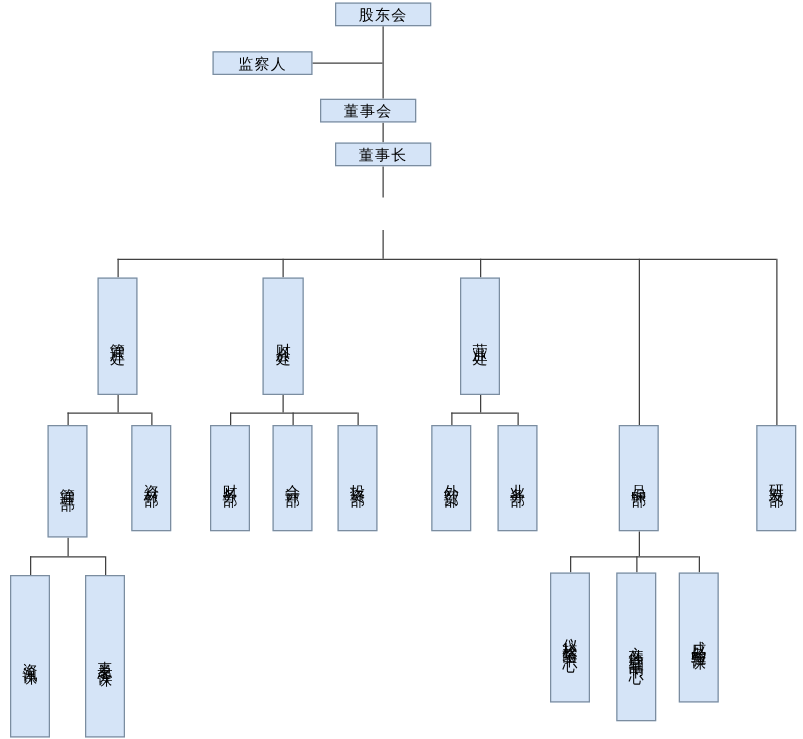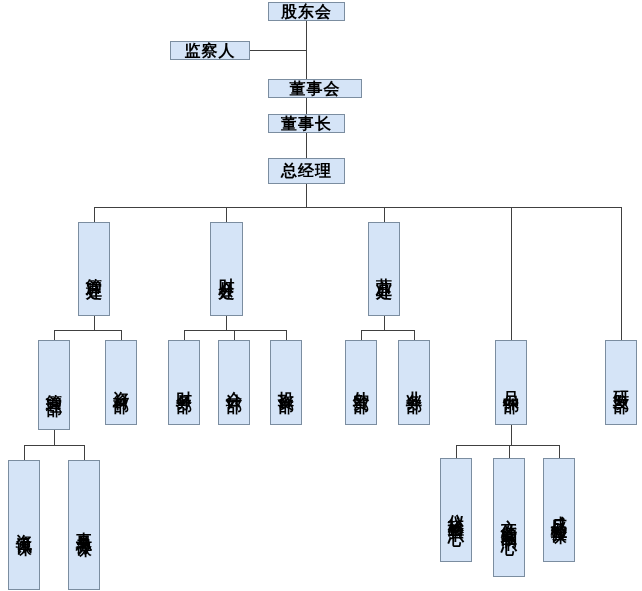--- a/index.html
+++ b/index.html
@@ -9,21 +9,21 @@
   }
   *{margin:0;padding:0;box-sizing:border-box;}
   html,body{background:#ffffff;}
   body{font-family:"DejaVu Sans",sans-serif;}
   .stage{position:relative;width:642px;height:591px;background:#ffffff;overflow:hidden;}
   .box{
     position:absolute;
     background:var(--box-fill);
     border:1px solid var(--box-border);
     display:flex;align-items:center;justify-content:center;
-    font-size:16px;color:#000;line-height:1;font-weight:bold;
+    font-size:12px;color:#000;line-height:1;
   }
   .box.h{letter-spacing:1px;}
   .box.v{
     writing-mode:vertical-rl;
     text-orientation:upright;
     letter-spacing:3px;
   }
   .hl,.vl{position:absolute;background:var(--connector);}
   .hl{height:1px;}
   .vl{width:1px;}
@@ -71,23 +71,22 @@
 
     <div class="vl" style="left:511px;top:425px;height:20px"></div>
     <div class="hl" style="left:456px;top:445px;width:103px"></div>
     <div class="vl" style="left:456px;top:445px;height:13px"></div>
     <div class="vl" style="left:509px;top:445px;height:13px"></div>
     <div class="vl" style="left:559px;top:445px;height:13px"></div>
   </div>
 
   <div class="box h" style="left:268px;top:2px;width:77px;height:19px">股东会</div>
   <div class="box h" style="left:170px;top:41px;width:80px;height:19px">监察人</div>
-  <div class="box h" style="left:268px;top:79px;width:94px;height:19px">董事会</div>
+  <div class="box h" style="left:256px;top:79px;width:77px;height:19px">董事会</div>
   <div class="box h" style="left:268px;top:114px;width:77px;height:19px">董事长</div>
-  <div class="box h" style="left:268px;top:158px;width:77px;height:26px">总经理</div>
 
   <div class="box v" style="left:78px;top:222px;width:32px;height:94px">管理处</div>
   <div class="box v" style="left:210px;top:222px;width:33px;height:94px">财会处</div>
   <div class="box v" style="left:368px;top:222px;width:32px;height:94px">营业处</div>
 
   <div class="box v" style="left:38px;top:340px;width:32px;height:90px">管理部</div>
   <div class="box v" style="left:105px;top:340px;width:32px;height:85px">资材部</div>
   <div class="box v" style="left:168px;top:340px;width:32px;height:85px">财务部</div>
   <div class="box v" style="left:218px;top:340px;width:32px;height:85px">会计部</div>
   <div class="box v" style="left:270px;top:340px;width:32px;height:85px">投资部</div>

